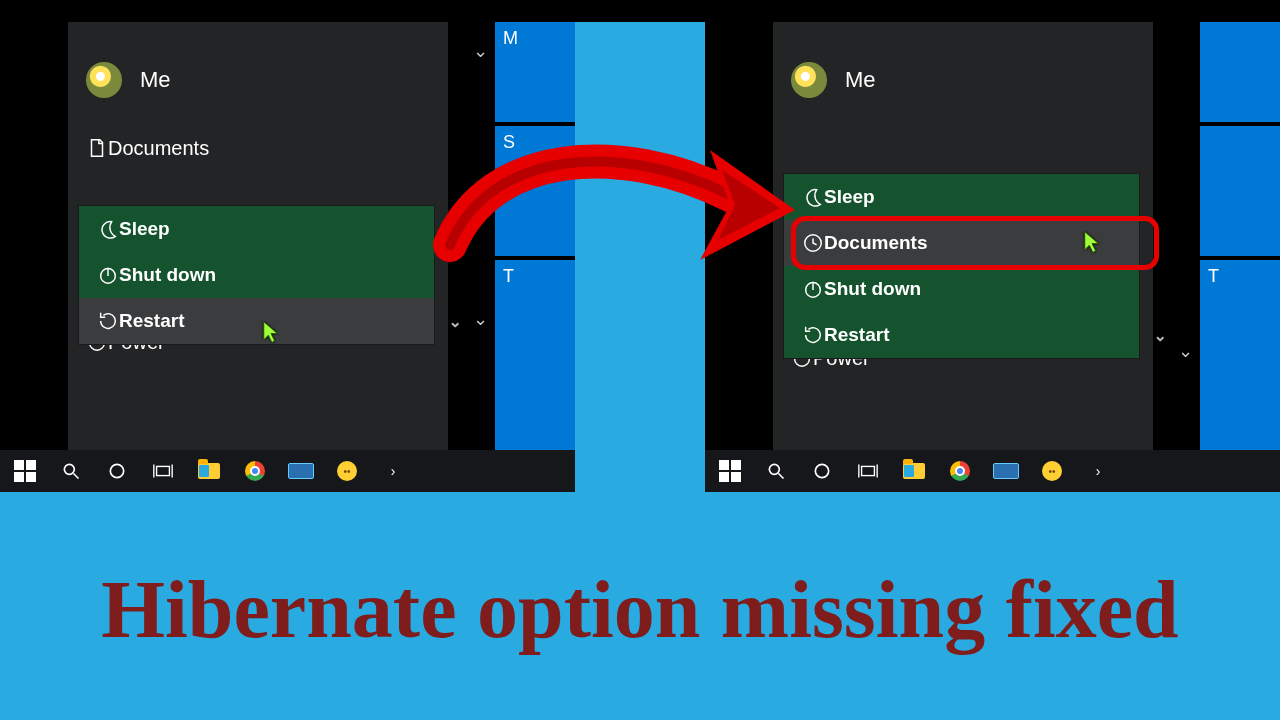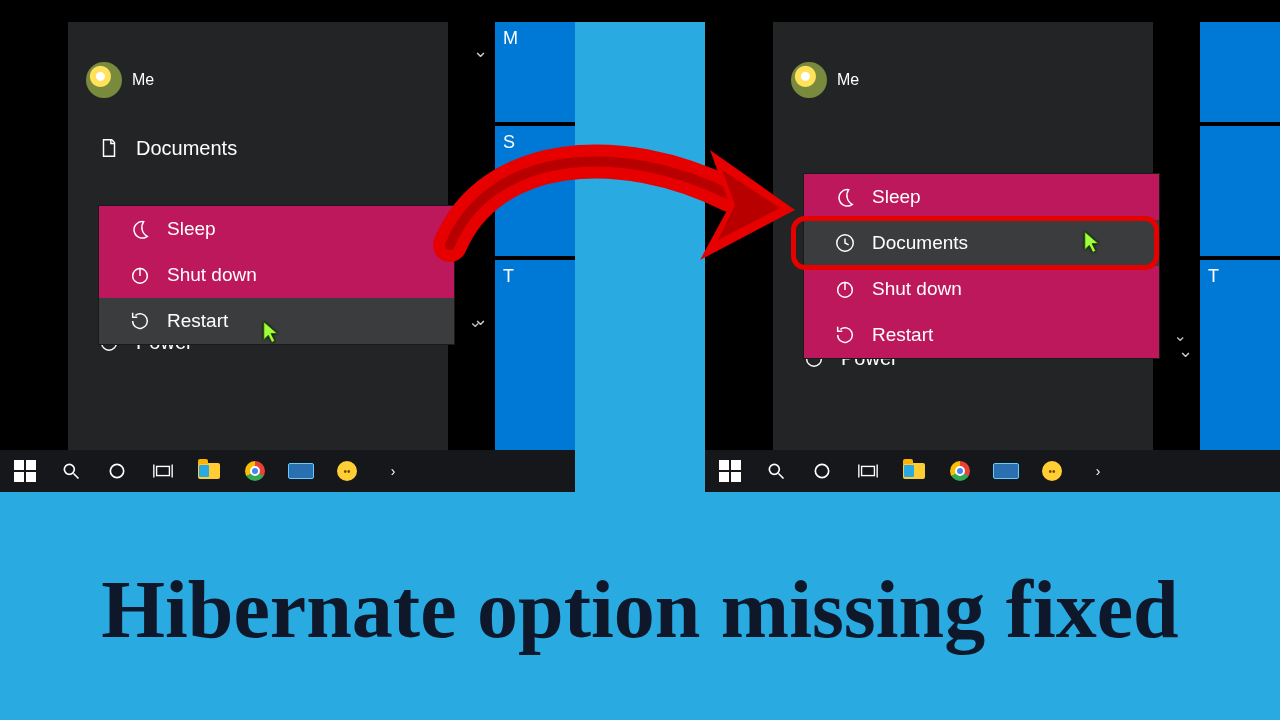--- a/index.html
+++ b/index.html
@@ -9,47 +9,47 @@
   .panel{position:absolute;top:22px;height:470px;background:#000}
   .panel.left {left:0;width:575px}
   .panel.right{right:0;width:575px}
   .tiles{position:absolute;top:0;right:0;width:80px;height:100%;}
   .tile{position:absolute;right:0;width:80px;background:#0078d6;color:#fff;font-size:18px;padding:6px 0 0 8px;box-sizing:border-box;}
   .tile.a{top:0;height:100px}
   .tile.b{top:104px;height:130px}
   .tile.c{top:238px;height:192px}
   .tile .chev{position:absolute;left:-22px;color:#ccc;font-size:18px}
   .startcol{position:absolute;left:68px;top:0;width:380px;height:428px;background:#232425;filter:blur(.3px)}
-  .user{display:flex;align-items:center;gap:10px;padding:40px 0 10px 18px;color:#fff;font-size:16px}
+  .user{display:flex;align-items:center;gap:18px;padding:40px 0 10px 18px;color:#fff;font-size:22px}
   .avatar{width:36px;height:36px;border-radius:50%;background:radial-gradient(circle at 40% 40%,#fff 0 4px,#ffe15a 5px 10px,#7a8a3d 11px 100%);}
-  .row{display:flex;align-items:center;gap:16px;height:44px;padding-left:30px;color:#fff;font-size:20px;position:relative}
+  .row{display:flex;align-items:center;height:44px;padding-left:18px;color:#fff;font-size:20px;position:relative}
   .row.sel{background:#3b3c3e}
   .row .chevd{position:absolute;right:-28px;color:#bbb;font-size:16px}
-  .flyout{position:absolute;left:99px;width:355px;background:#be185d;box-shadow:0 0 0 1px #1a1a1a;}
+  .flyout{position:absolute;left:79px;width:355px;background:#14532d;box-shadow:0 0 0 1px #1a1a1a;font-weight:bold;}
   .flyout.left{top:184px}
   .flyout.right{top:152px}
   .flyout .row{height:46px;font-size:19px}
   .hi-box{position:absolute;border:5px solid #e60000;border-radius:14px;box-sizing:border-box;pointer-events:none}
   .ic{width:22px;height:22px;display:inline-block;flex-shrink:0}
   .ic svg{width:22px;height:22px;stroke:#fff;fill:none;stroke-width:1.6}
   .taskbar{position:absolute;left:0;right:0;bottom:0;height:42px;background:#16171a;display:flex;align-items:center;gap:4px;padding:0 4px}
   .tb{width:42px;height:42px;display:flex;align-items:center;justify-content:center;color:#fff;font-size:18px}
   .winlogo{display:grid;grid-template:10px 10px/10px 10px;gap:2px}
   .winlogo span{background:#fff}
   .folder{width:22px;height:16px;background:#ffcc33;border-radius:2px;position:relative}
   .folder::before{content:"";position:absolute;top:-4px;left:0;width:10px;height:5px;background:#ffb300;border-radius:2px 2px 0 0}
   .folder::after{content:"";position:absolute;top:2px;left:1px;width:10px;height:12px;background:#2aa8e0;border-radius:1px}
   .chrome{width:20px;height:20px;border-radius:50%;background:conic-gradient(#ea4335 0 120deg,#34a853 120deg 240deg,#fbbc05 240deg 360deg);position:relative}
   .chrome::after{content:"";position:absolute;inset:5px;border-radius:50%;background:#4285f4;border:2px solid #fff}
   .kbd{width:24px;height:14px;border:1.5px solid #6cf;border-radius:2px;background:linear-gradient(#2a6fb0,#2a6fb0);}
   .face{width:20px;height:20px;border-radius:50%;background:#ffcf33;display:flex;align-items:center;justify-content:center;font-size:10px;color:#784400}
   .cursor{position:absolute;width:18px;height:24px;pointer-events:none;z-index:50}
   .cursor svg{filter:drop-shadow(0 0 1px #000)}
   .arrow{position:absolute;z-index:40;pointer-events:none}
-  .caption{position:absolute;left:0;right:0;top:500px;bottom:0;display:flex;align-items:center;justify-content:center;text-align:center;color:#0f172a;font-size:82px;line-height:1.05;font-family:"Segoe Script","Brush Script MT",cursive;font-weight:600;padding:0 40px}
+  .caption{position:absolute;left:0;right:0;top:500px;bottom:0;display:flex;align-items:center;justify-content:center;text-align:center;color:#7f1d1d;font-size:82px;line-height:1.05;font-family:"Segoe Script","Brush Script MT",cursive;font-weight:600;padding:0 40px}
 </style>
 </head>
 <body>
 
 <div class="stage">
   <div class="letterbox top"></div>
 
   <div class="panel left">
     <div class="tiles">
       <div class="tile a"><span class="chev" style="top:18px">⌄</span><span>M</span></div>

